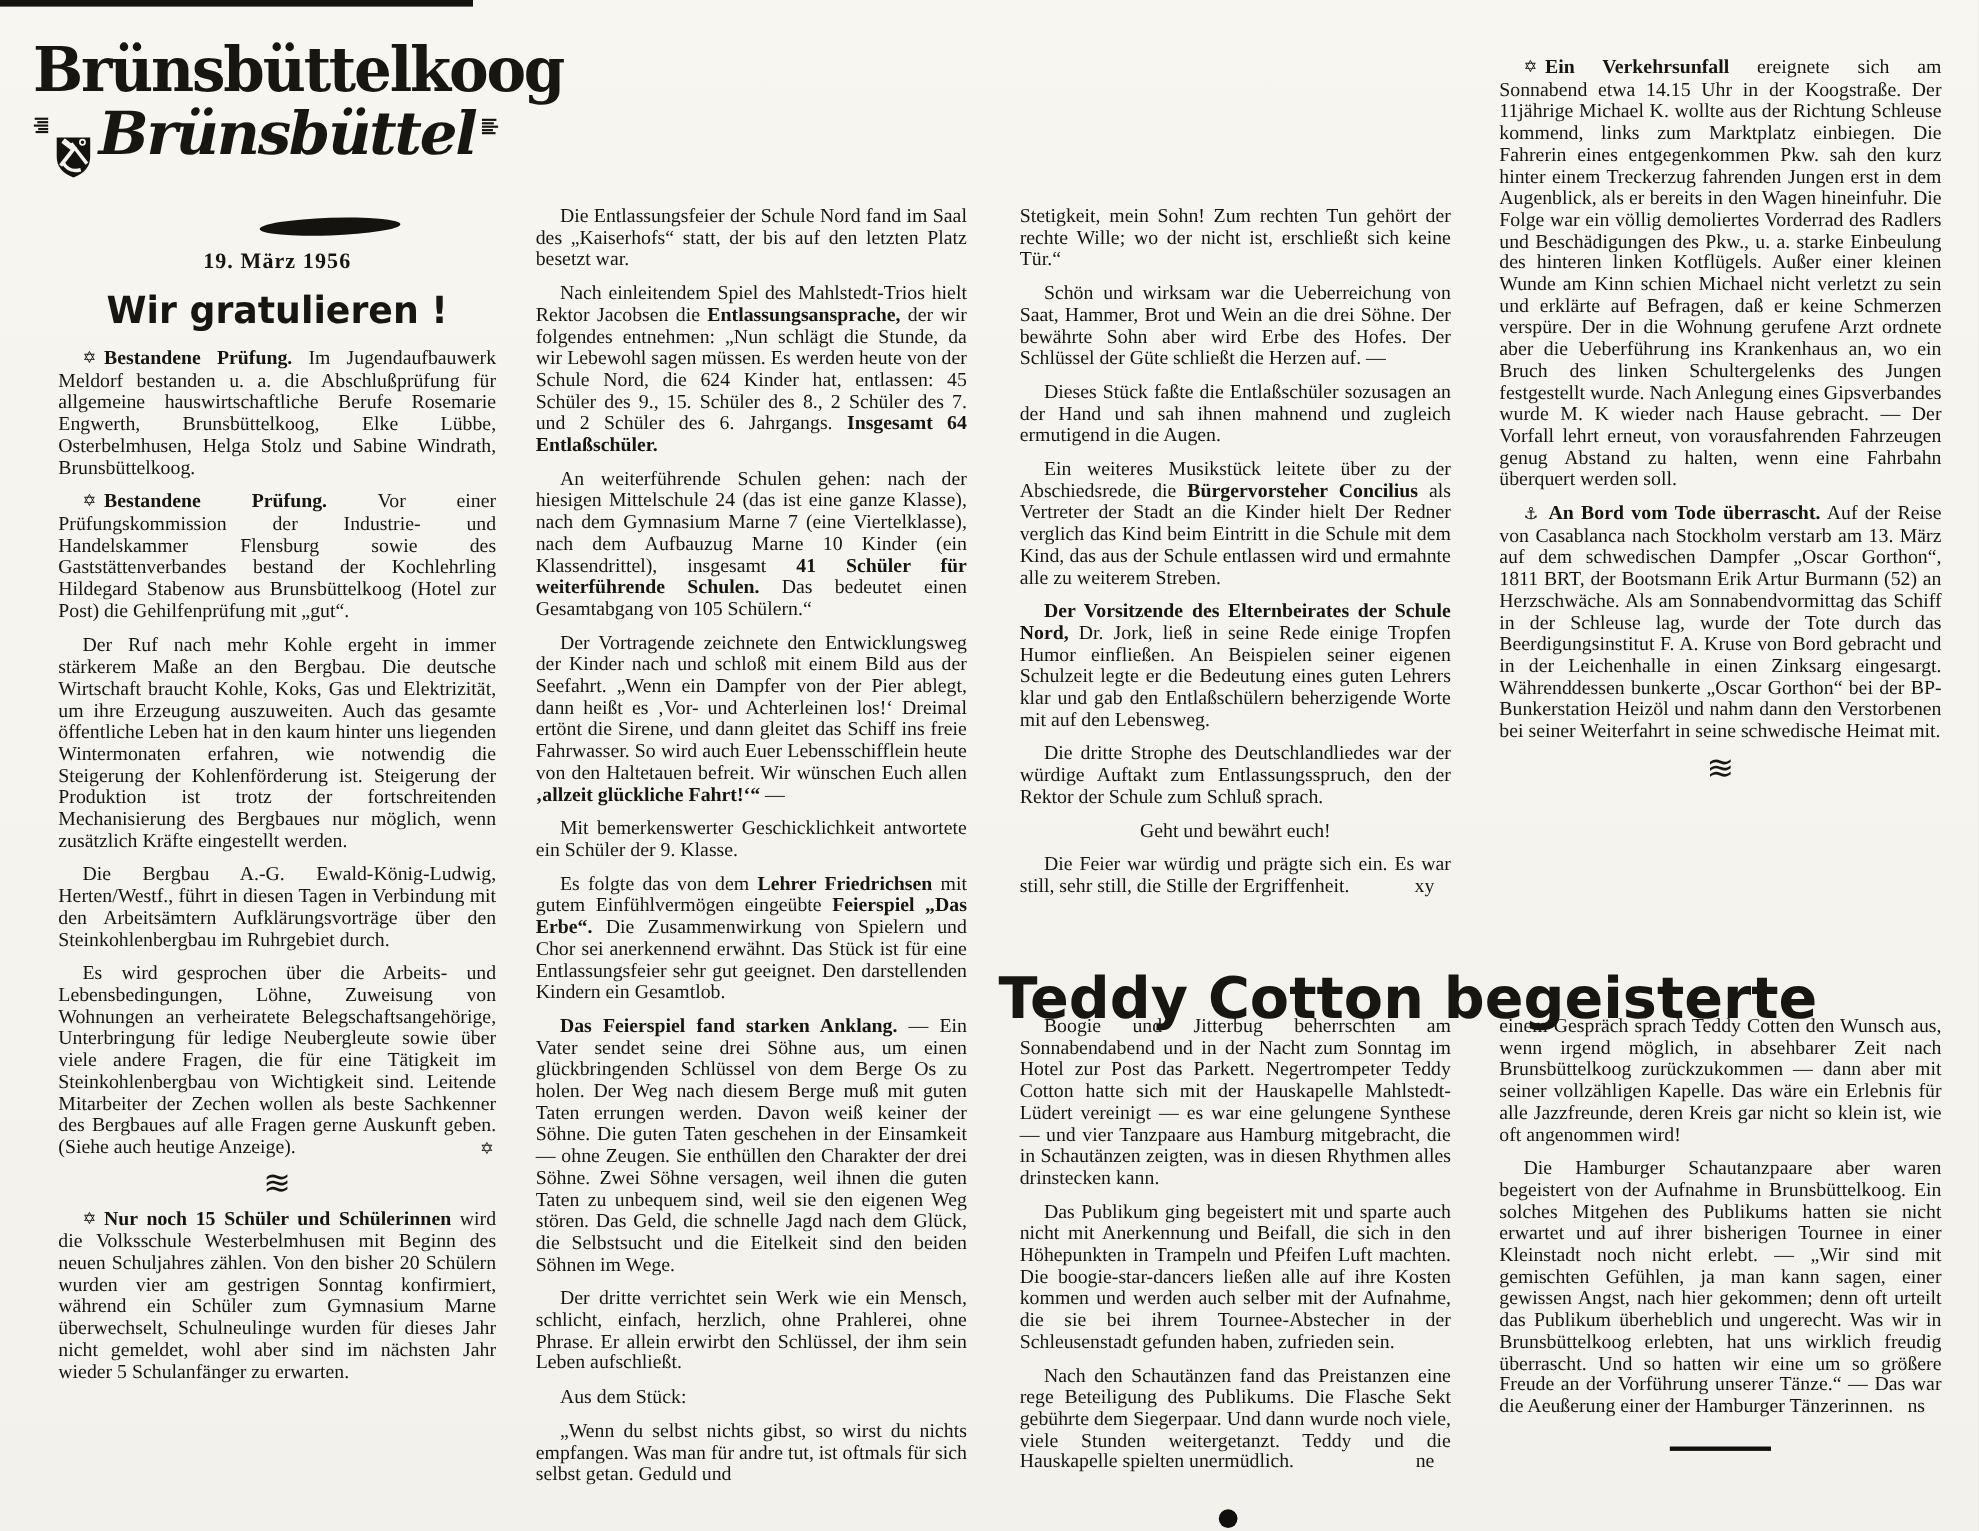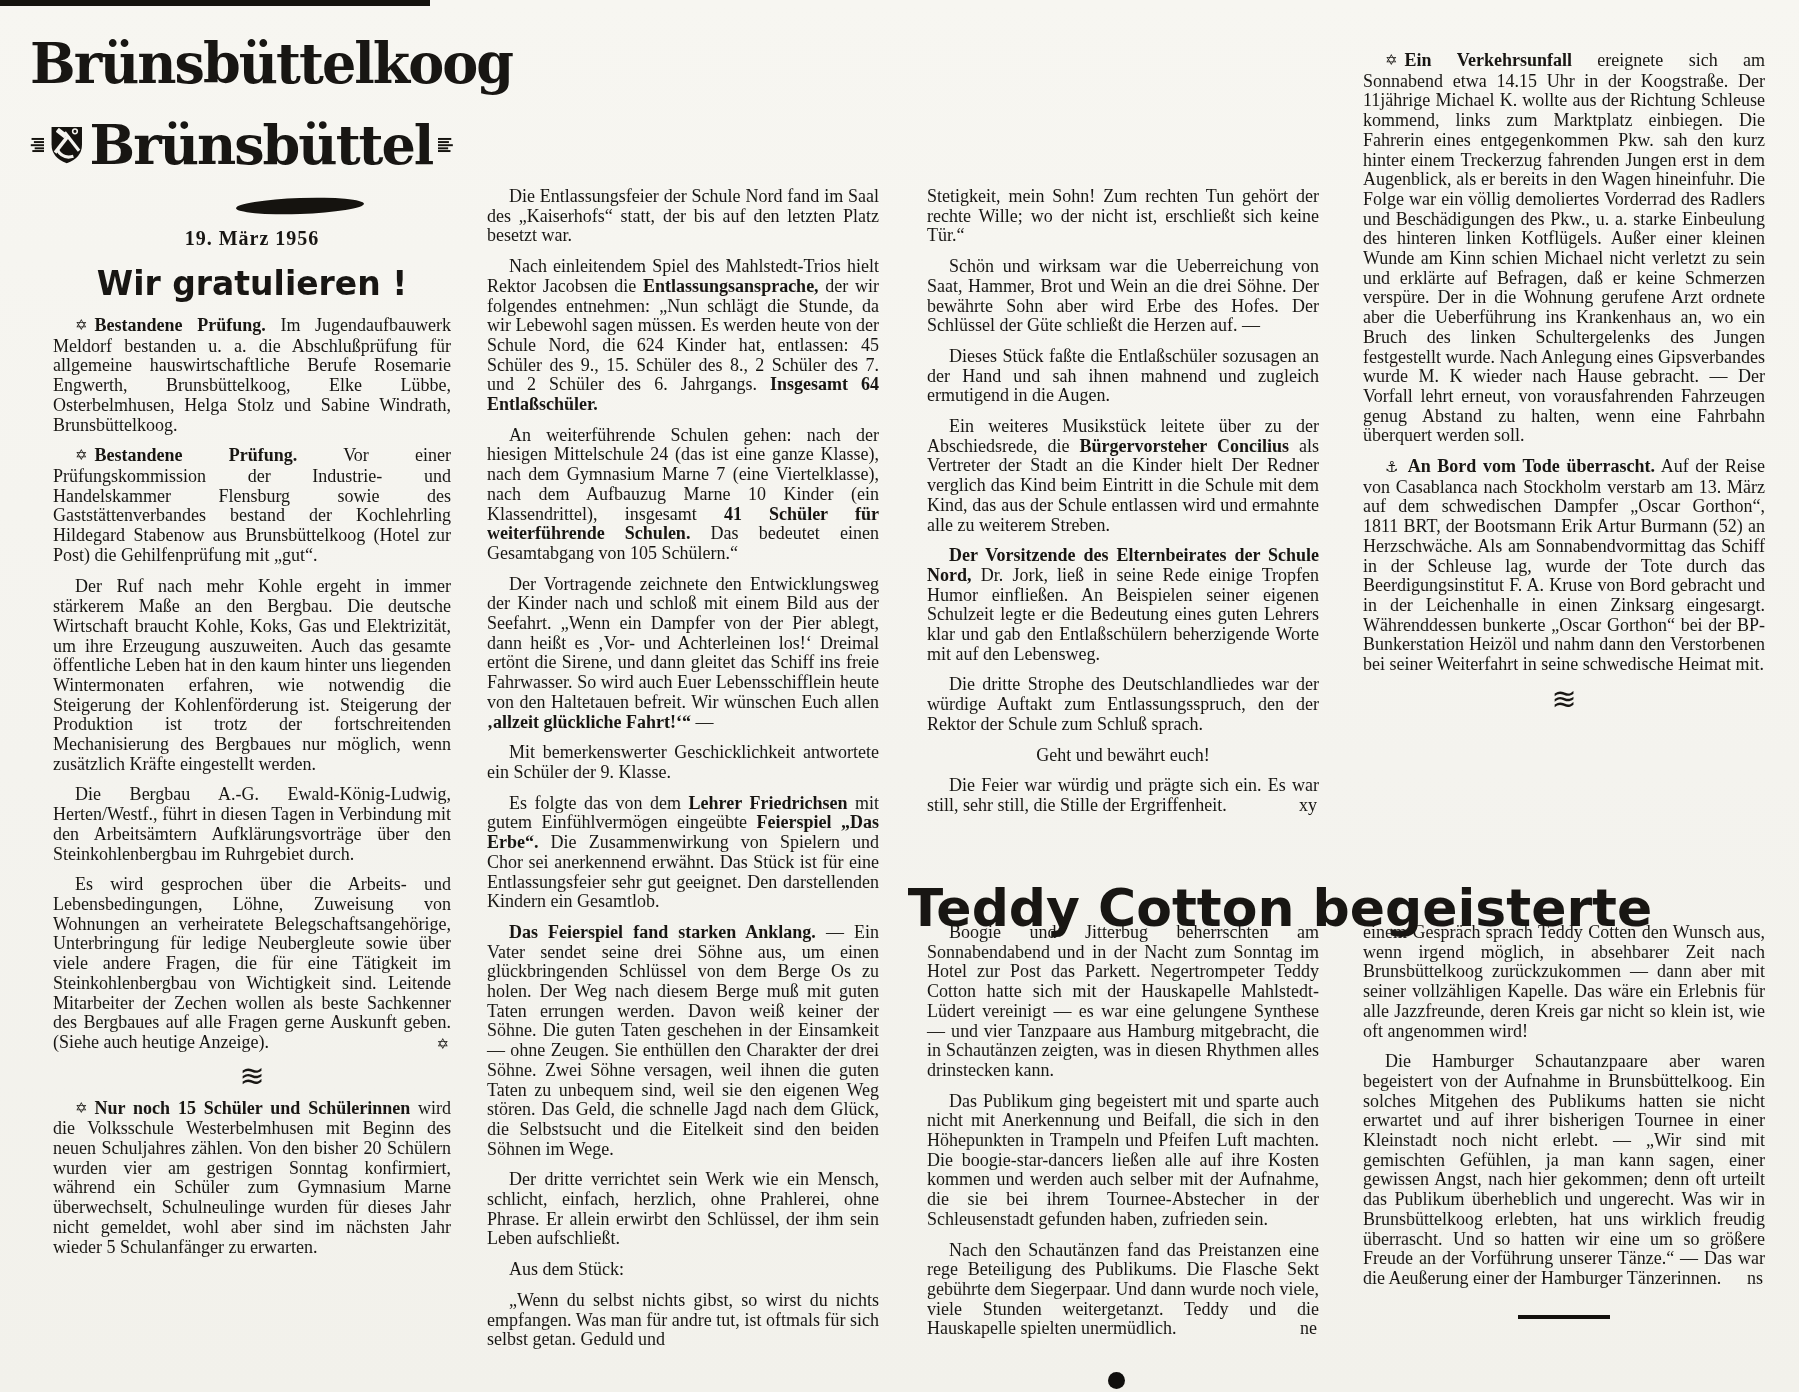--- a/index.html
+++ b/index.html
@@ -6,29 +6,29 @@
   .page{position:relative;width:1799px;height:1392px;margin:0 auto;overflow:hidden;
         background:linear-gradient(180deg,#f7f6f1 0%,#f4f3ee 55%,#f2f1eb 100%);
         color:#181613;}
   
   .col{position:absolute;font:18px/19.7px "Liberation Serif",serif;text-align:justify;}
   .p{margin:11px;text-indent:22px;position:relative;}
   .np{text-indent:0;}
   .p b{font-weight:bold;}
   .star{font-family:"DejaVu Sans",sans-serif;font-size:15px;margin-right:7px;position:relative;top:-1px;}
   .shipglyph{font-family:"DejaVu Sans",sans-serif;font-size:15px;margin-right:7px;}
-  .sig{position:absolute;right:2px;bottom:0;text-indent:0;}
+  .sig{position:absolute;right:15px;bottom:0;text-indent:0;}
   .endstar{position:absolute;right:2px;bottom:-2px;font-family:"DejaVu Sans",sans-serif;font-size:15px;}
   .wave{text-align:center;font-family:"DejaVu Sans",sans-serif;font-size:30px;line-height:24px;
         margin:6px 0 4px;text-indent:0;}
   
   .masthead{position:absolute;left:30px;top:34px;width:424px;}
   .fraktur{font-family:"DejaVu Serif",serif;font-weight:bold;letter-spacing:-2px;}
   .mh1{font-size:54px;line-height:58px;text-align:center;transform:scaleY(1.04);}
-  .l2row{display:flex;align-items:center;justify-content:center;gap:6px;margin-top:2px;height:102px;}
+  .l2row{display:flex;align-items:flex-start;justify-content:center;gap:6px;margin-top:2px;height:102px;font-style:italic;}
   .mh2{font-size:54px;line-height:54px;}
   .date{margin-top:14px;text-align:center;font:bold 20px/24px "Liberation Serif",serif;letter-spacing:1px;}
   
   .h-grat{font:bold 34px/38px "DejaVu Sans",sans-serif;text-align:center;margin:14px 0 14px;
           transform:scaleX(.97);text-indent:0;}
   .h-lohn{font:bold 31px/35px "DejaVu Sans",sans-serif;text-align:center;margin:12px 0 10px;text-indent:0;}
   .headline1{position:absolute;left:476px;top:34px;width:856px;text-align:center;
              font:bold 58px/62px "Liberation Serif",serif;letter-spacing:-1px;}
   .headline2{position:absolute;left:890px;top:880px;width:780px;text-align:center;
              font:bold 52px/56px "DejaVu Sans",sans-serif;}

